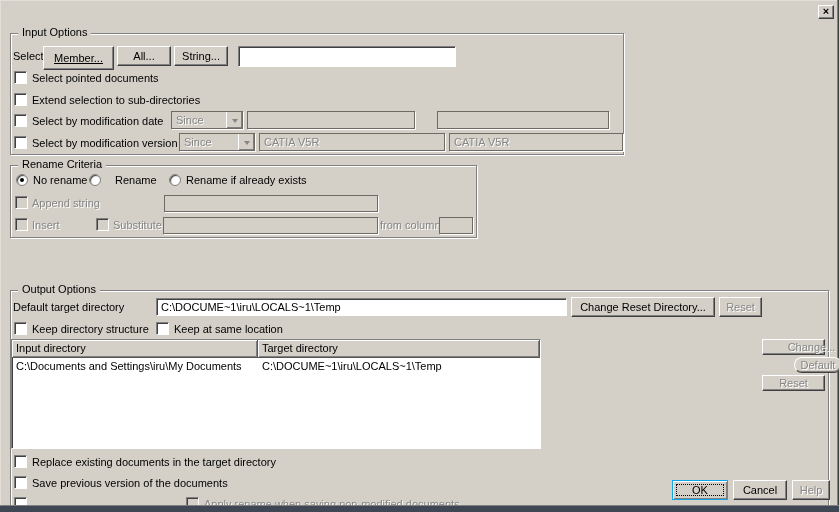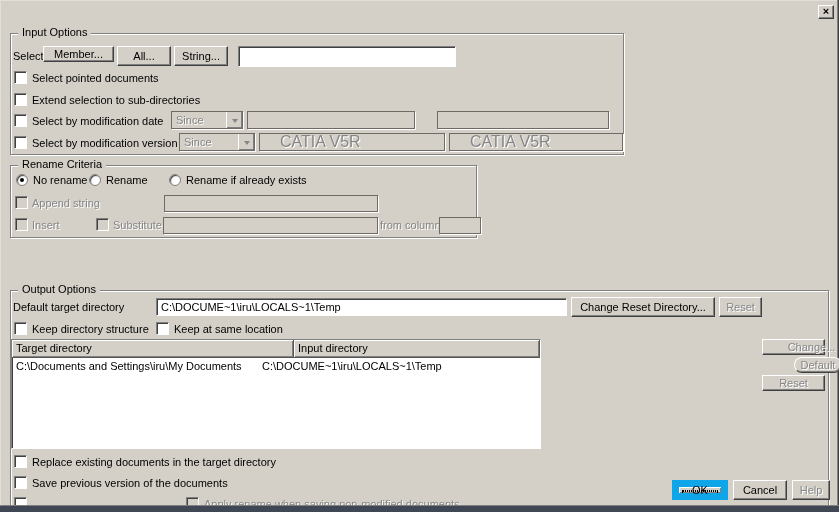--- a/index.html
+++ b/index.html
@@ -44,34 +44,34 @@
   .lbl-d { position:absolute; white-space:nowrap; line-height:13px; color:#868686; text-shadow:1px 1px 0 #fff; }
   
   .btn {
     position:absolute; background:#d4d0c8;
     border:1px solid; border-color:#ffffff #404040 #404040 #ffffff;
     box-shadow:inset -1px -1px 0 #808080;
     display:flex; align-items:center; justify-content:center;
     font-size:11px; white-space:nowrap; cursor:default;
   }
   .btn-d { color:#868686; text-shadow:1px 1px 0 #fff; }
-  .btn-default { border:7px solid #0ea5e9; box-shadow:inset 1px 1px 0 #ffffff, inset -1px -1px 0 #808080; }
+  .btn-default { border:1px solid #0ea5e9; box-shadow:inset 1px 1px 0 #ffffff, inset -1px -1px 0 #808080; }
   .focusrect { position:absolute; inset:3px; border:1px dotted #000; pointer-events:none; }
   
   .fieldw {
     position:absolute; background:#fff; border:1px solid; border-color:#808080 #fff #fff #808080;
     box-shadow:inset 1px 1px 0 #404040;
     font-family:"Liberation Sans", sans-serif; font-size:11px; padding:2px 4px; color:#000;
     display:flex; align-items:center; white-space:nowrap; overflow:hidden;
   }
   input.fieldw { outline:none; }
   .fieldg {
     position:absolute; background:#d4d0c8; border:1px solid #6f6b64;
     box-shadow:1px 1px 0 #fff;
-    font-size:16px; padding:2px 20px; color:#868686; text-shadow:1px 1px 0 #fff;
+    font-size:11px; padding:2px 4px; color:#868686; text-shadow:1px 1px 0 #fff;
     display:flex; align-items:center; white-space:nowrap; overflow:hidden;text-align:center;
   }
   
   .combo-d {
     position:absolute; background:#d4d0c8; border:1px solid #6f6b64;
     box-shadow:1px 1px 0 #fff; display:flex; align-items:center;
   }
   .combo-d .ctext { flex:1; padding:0 4px; color:#868686; text-shadow:1px 1px 0 #fff; white-space:nowrap; overflow:hidden; }
   .combo-d .cbtn {
     width:16px; align-self:stretch; background:#d4d0c8;
@@ -111,21 +111,21 @@
 <body>
 
 <div class="window">
 
   <div class="closebtn">×</div>
 
   <div class="grp" style="left:10px; top:33px; width:614px; height:122px;">
     <span class="legend">Input Options</span>
 
     <span class="lbl" style="left:2px; top:16px;">Select</span>
-    <div class="btn" style="left:32px; top:12px; width:71px; height:16px;">Member...</div>
+    <div class="btn" style="left:32px; top:12px; width:71px; height:24px;text-decoration:underline;">Member...</div>
     <div class="btn" style="left:106px; top:12px; width:54px; height:20px;">All...</div>
     <div class="btn" style="left:163px; top:12px; width:54px; height:20px;">String...</div>
     <input type="text" class="fieldw" style="left: 227px; top: 12px; width: 218px; height: 21px;" value="">
 
     <span class="cb" style="left:3px; top:37px;"></span>
     <span class="lbl" style="left:21px; top:38px;">Select pointed documents</span>
 
     <span class="cb" style="left:3px; top:59px;"></span>
     <span class="lbl" style="left:21px; top:60px;">Extend selection to sub-directories</span>
 
@@ -153,21 +153,21 @@
   </div>
 
   <div class="grp" style="left:10px; top:165px; width:467px; height:73px;">
     <span class="legend">Rename Criteria</span>
 
     <span class="radio" style="left:5px; top:8px;">
         <span class="dot"></span>
       </span>
     <span class="lbl" style="left:22px; top:8px;">No rename</span>
     <span class="radio" style="left:78px; top:8px;"></span>
-    <span class="lbl" style="left:95px; top:8px;text-align:right;">Rename</span>
+    <span class="lbl" style="left:104px; top:8px;text-align:right;">Rename</span>
     <span class="radio" style="left:158px; top:8px;"></span>
     <span class="lbl" style="left:175px; top:8px;">Rename if already exists</span>
 
     <span class="cb cb-d" style="left:4px; top:30px;"></span>
     <span class="lbl-d" style="left:21px; top:31px;">Append string</span>
     <div class="fieldg" style="left:153px; top:29px; width:214px; height:17px;"></div>
 
     <span class="cb cb-d" style="left:4px; top:52px;"></span>
     <span class="lbl-d" style="left:21px; top:53px;">Insert</span>
     <span class="cb cb-d" style="left:85px; top:52px;"></span>
@@ -185,22 +185,22 @@
     <div class="btn" style="left:560px; top:6px; width:144px; height:20px;">Change Reset Directory...</div>
     <div class="btn btn-d" style="left:708px; top:6px; width:43px; height:20px;">Reset</div>
 
     <span class="cb" style="left:3px; top:31px;"></span>
     <span class="lbl" style="left:21px; top:32px;">Keep directory structure</span>
     <span class="cb" style="left:145px; top:31px;"></span>
     <span class="lbl" style="left:163px; top:32px;">Keep at same location</span>
 
     <div class="dirtable" style="left:0px; top:48px; width:530px; height:110px;">
       <div class="thead">
+        <div class="th" style="width:246px;">Input directory</div>
         <div class="th" style="width:282px;">Target directory</div>
-        <div class="th" style="width:246px;">Input directory</div>
       </div>
       <div class="trow">
         <div class="td" style="width:246px;">C:\Documents and Settings\iru\My Documents</div>
         <div class="td" style="width:282px;">C:\DOCUME~1\iru\LOCALS~1\Temp</div>
       </div>
     </div>
 
     <div class="btn btn-d" style="left:751px; top:48px; width:63px; height:16px;padding-left:36px;">Change...</div>
     <div class="btn btn-d" style="left:783px; top:66px; width:48px; height:16px;border-radius:8px;">Default</div>
     <div class="btn btn-d" style="left:751px; top:84px; width:63px; height:16px;">Reset</div>

